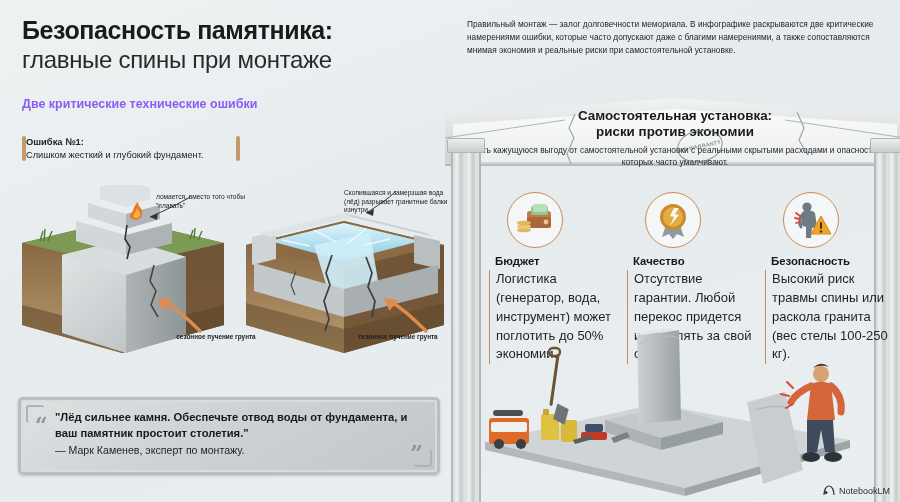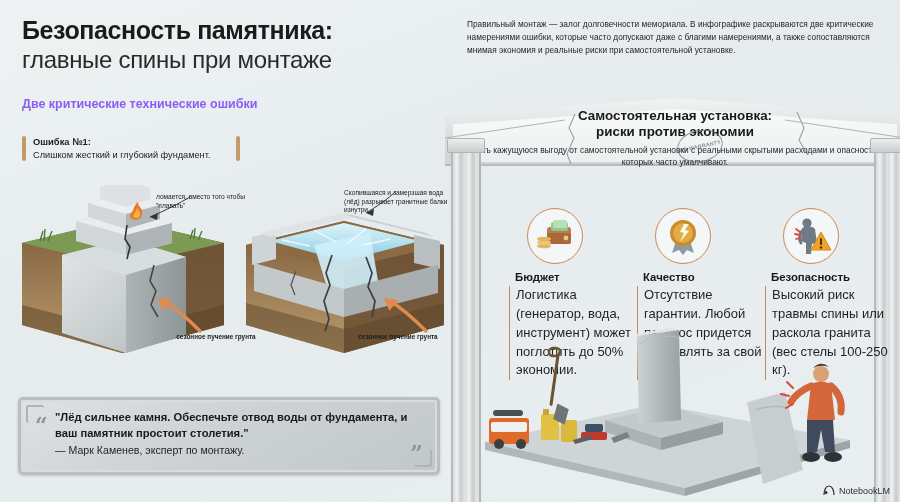--- a/index.html
+++ b/index.html
@@ -28,21 +28,21 @@
     letter-spacing: -0.3px; line-height: 1.16; margin-top: 1px;
   }
   .section-head {
     margin-top: 24px; font-size: 12.5px; font-weight: bold; color: #8b5cf6;
   }
 
   .errors-row {
     position: absolute; left: 22px; top: 136px; width: 425px;
     display: flex; gap: 14px;
   }
-  .error-card { width: 200px; display: flex; gap: 7px; }
+  .error-card { width: 200px; display: flex; }
   .err-bar { width: 4px; border-radius: 2px; background: #c49a6c; flex: 0 0 4px; }
   .err-text { font-size: 9.2px; line-height: 1.35; color: #1d1d1d; }
   .err-title { font-weight: bold; font-size: 9.4px; display: block; }
 
   
   .illus-wrap {
     position: absolute; left: 14px; top: 185px; width: 440px; height: 200px;
   }
   .callout {
     position: absolute; font-size: 6.6px; line-height: 1.32; color: #1b1b1b;
@@ -129,22 +129,22 @@
   }
   .column-pillar::before {
     content: ""; position: absolute; left: -6px; right: -6px; top: -12px; height: 13px;
     background: linear-gradient(180deg,#eceeef,#c9cecf);
     border: 1px solid #b0b5b6; border-radius: 2px;
   }
   .pillar-left { left: -4px; }
   .pillar-right { right: -4px; }
 
   .risk-row {
-    position: absolute; left: 34px; top: 208px; width: 404px;
-    display: flex; justify-content: flex-end;
+    position: absolute; left: 34px; top: 192px; width: 404px;
+    display: flex; justify-content: space-between;
   }
   .risk-card { width: 128px; text-align: left; position: relative; }
   .risk-icon-ring {
     width: 56px; height: 56px; border-radius: 50%;
     border: 1.6px solid #c98b52; margin: 0 auto 7px 18px;
     display: flex; align-items: center; justify-content: center;
     background: rgba(255,255,255,0.55);
   }
   .risk-name {
     font-size: 11.4px; font-weight: bold; color: #161819; margin-bottom: 3px;

